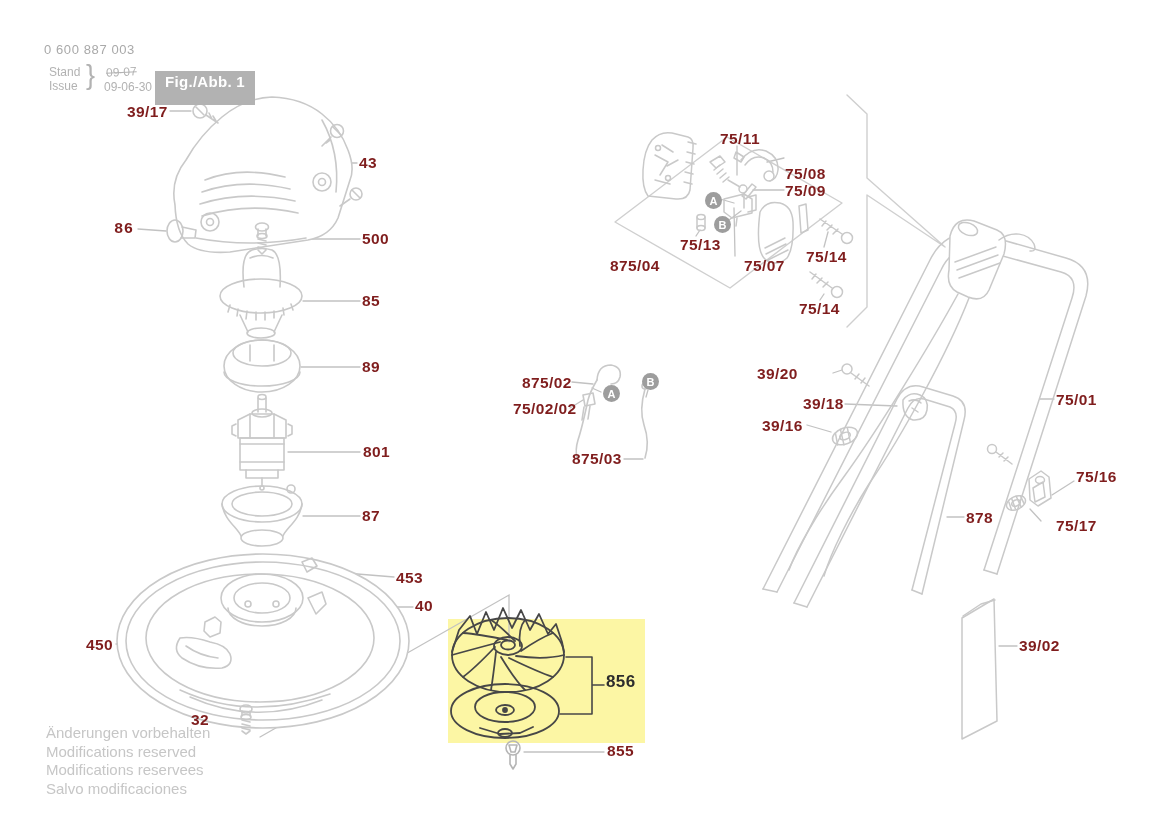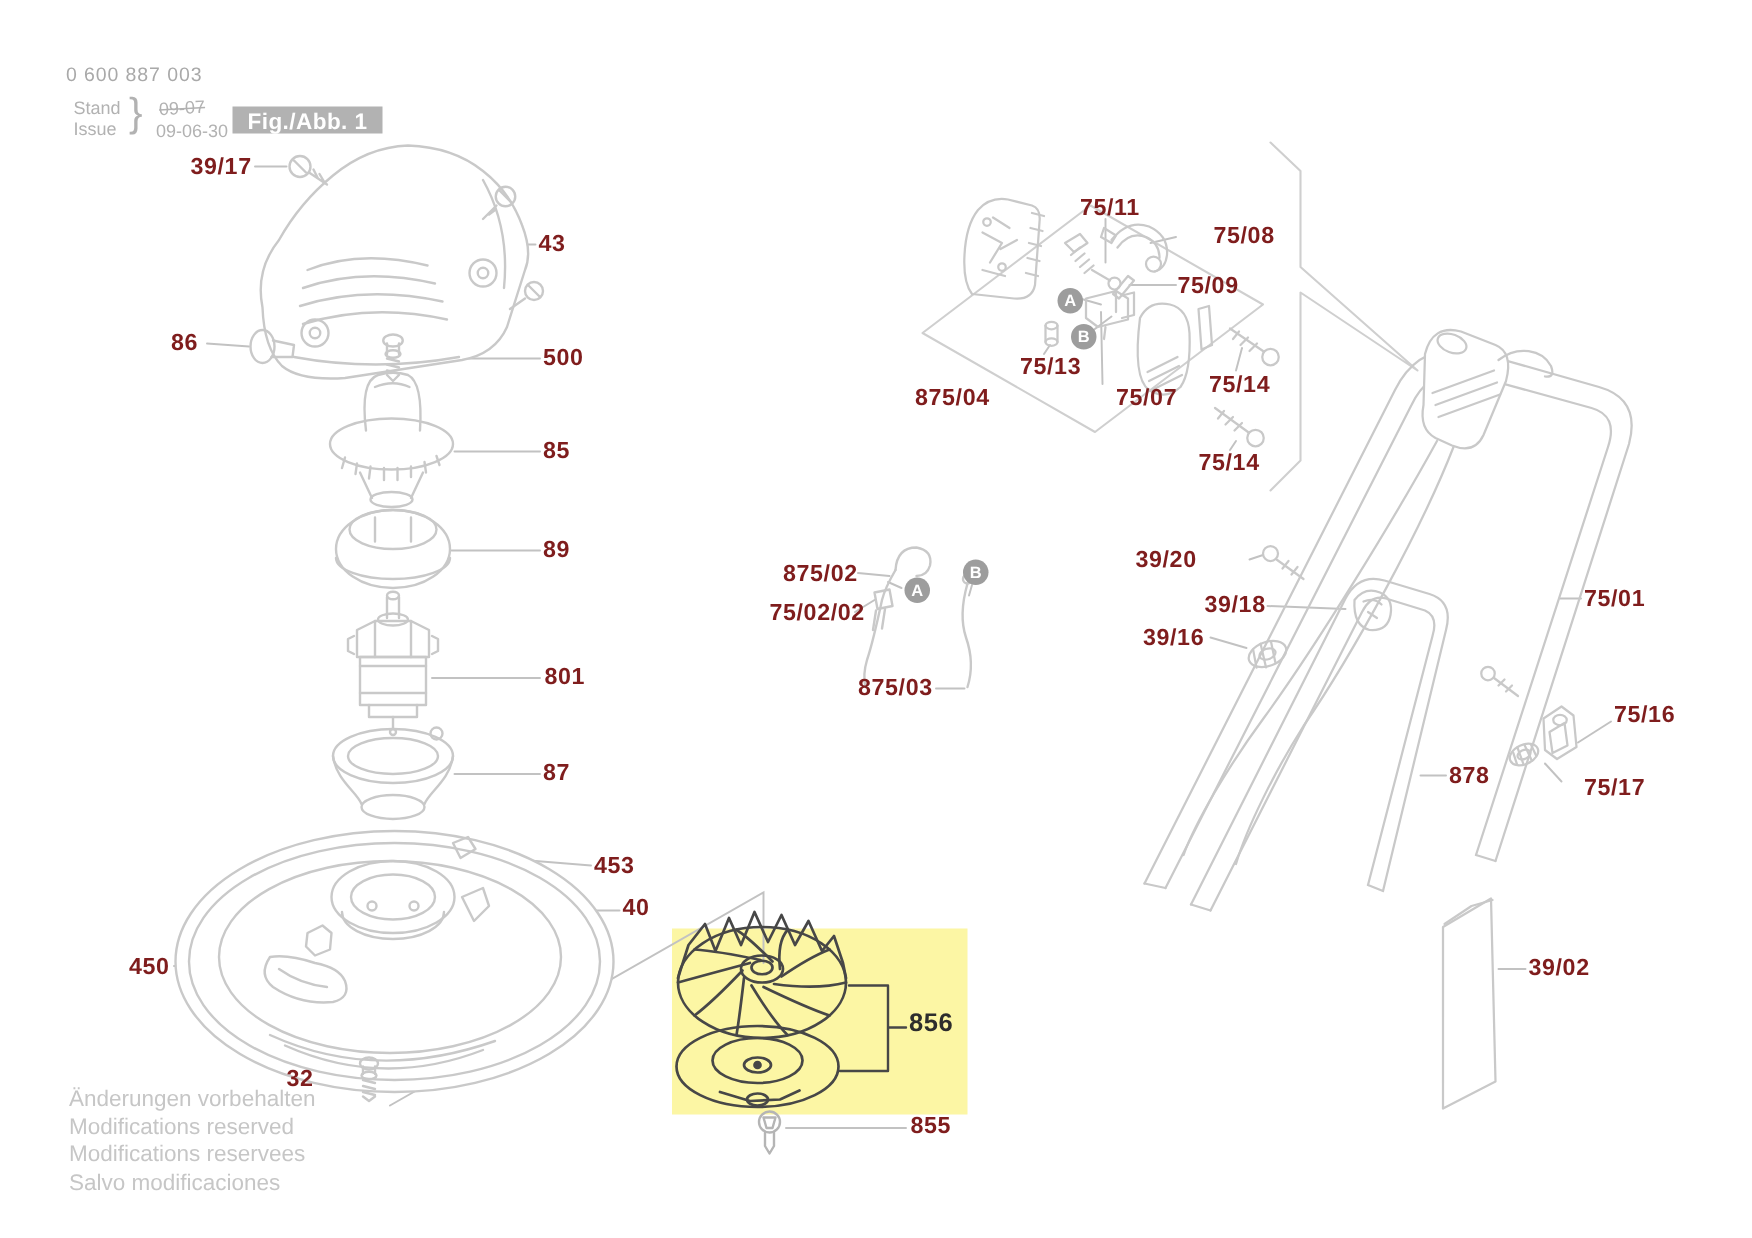--- a/index.html
+++ b/index.html
@@ -3,21 +3,21 @@
 <meta charset="utf-8">
 <style>
   html,body{margin:0;padding:0;background:#ffffff;}
   .page{position:relative;width:1168px;height:825px;background:#fff;overflow:hidden;
         font-family:"Liberation Sans",sans-serif;}
   svg.art{position:absolute;left:0;top:0;}
   .docnum{position:absolute;left:44px;top:42px;font-size:13px;color:#a9a9a9;letter-spacing:.6px;}
   .rev{position:absolute;font-size:12px;color:#b2b2b2;}
   .rev-brace{position:absolute;left:86px;top:60px;font-size:27px;color:#b2b2b2;font-weight:400;}
   .strike{text-decoration:line-through;}
-  .badge{position:absolute;left:155px;top:71px;width:100px;height:18px;background:#b2b2b2;
+  .badge{position:absolute;left:155px;top:71px;width:100px;height:34px;background:#b2b2b2;
          color:#fff;font-size:15px;font-weight:700;text-align:center;line-height:22px;letter-spacing:.3px;}
   .lbl{position:absolute;font-size:15.5px;font-weight:700;color:#7f1d1d;letter-spacing:.4px;
        white-space:nowrap;line-height:18px;}
   .lbl.dark{color:#2d2d2d;font-size:17px;}
   .marker{position:absolute;width:17px;height:17px;border-radius:50%;background:#9d9d9d;color:#fff;
           font-size:11px;font-weight:700;display:flex;align-items:center;justify-content:center;}
   .footer{position:absolute;left:46px;top:724px;font-size:15px;color:#c6c6c6;line-height:18.5px;}
 </style>
 </head>
 <body>
@@ -340,33 +340,33 @@
 <div class="docnum">0 600 887 003</div>
 <div class="rev" style="left:49px;top:65px;">Stand</div>
 <div class="rev" style="left:49px;top:79px;">Issue</div>
 <div class="rev-brace">}</div>
 <div class="rev strike" style="left:106px;top:65px;transform:rotate(-3deg);">09-07</div>
 <div class="rev" style="left:104px;top:80px;">09-06-30</div>
 <div class="badge">Fig./Abb. 1</div>
 
 <div class="lbl" style="left:127px;top:103px;">39/17</div>
 <div class="lbl" style="left:359px;top:154px;">43</div>
-<div class="lbl" style="left:114px;top:220px;">86</div>
+<div class="lbl" style="left:114px;top:220px;font-family:Liberation Mono, monospace;">86</div>
 <div class="lbl" style="left:362px;top:230px;">500</div>
 <div class="lbl" style="left:362px;top:292px;">85</div>
 <div class="lbl" style="left:362px;top:358px;">89</div>
 <div class="lbl" style="left:363px;top:443px;">801</div>
 <div class="lbl" style="left:362px;top:507px;">87</div>
 <div class="lbl" style="left:396px;top:569px;">453</div>
 <div class="lbl" style="left:415px;top:597px;">40</div>
 <div class="lbl" style="left:86px;top:636px;">450</div>
 <div class="lbl" style="left:191px;top:711px;">32</div>
 <div class="lbl" style="left:610px;top:257px;">875/04</div>
 <div class="lbl" style="left:720px;top:130px;">75/11</div>
-<div class="lbl" style="left:785px;top:149px;margin-left:24px;">75/08</div>
+<div class="lbl" style="left:785px;top:165px;">75/08</div>
 <div class="lbl" style="left:785px;top:182px;">75/09</div>
 <div class="lbl" style="left:680px;top:236px;">75/13</div>
 <div class="lbl" style="left:712px;top:257px;margin-left:32px;">75/07</div>
 <div class="lbl" style="left:806px;top:248px;">75/14</div>
 <div class="lbl" style="left:799px;top:300px;">75/14</div>
 <div class="lbl" style="left:522px;top:374px;">875/02</div>
 <div class="lbl" style="left:513px;top:400px;">75/02/02</div>
 <div class="lbl" style="left:572px;top:450px;">875/03</div>
 <div class="lbl" style="left:757px;top:365px;">39/20</div>
 <div class="lbl" style="left:803px;top:395px;">39/18</div>

